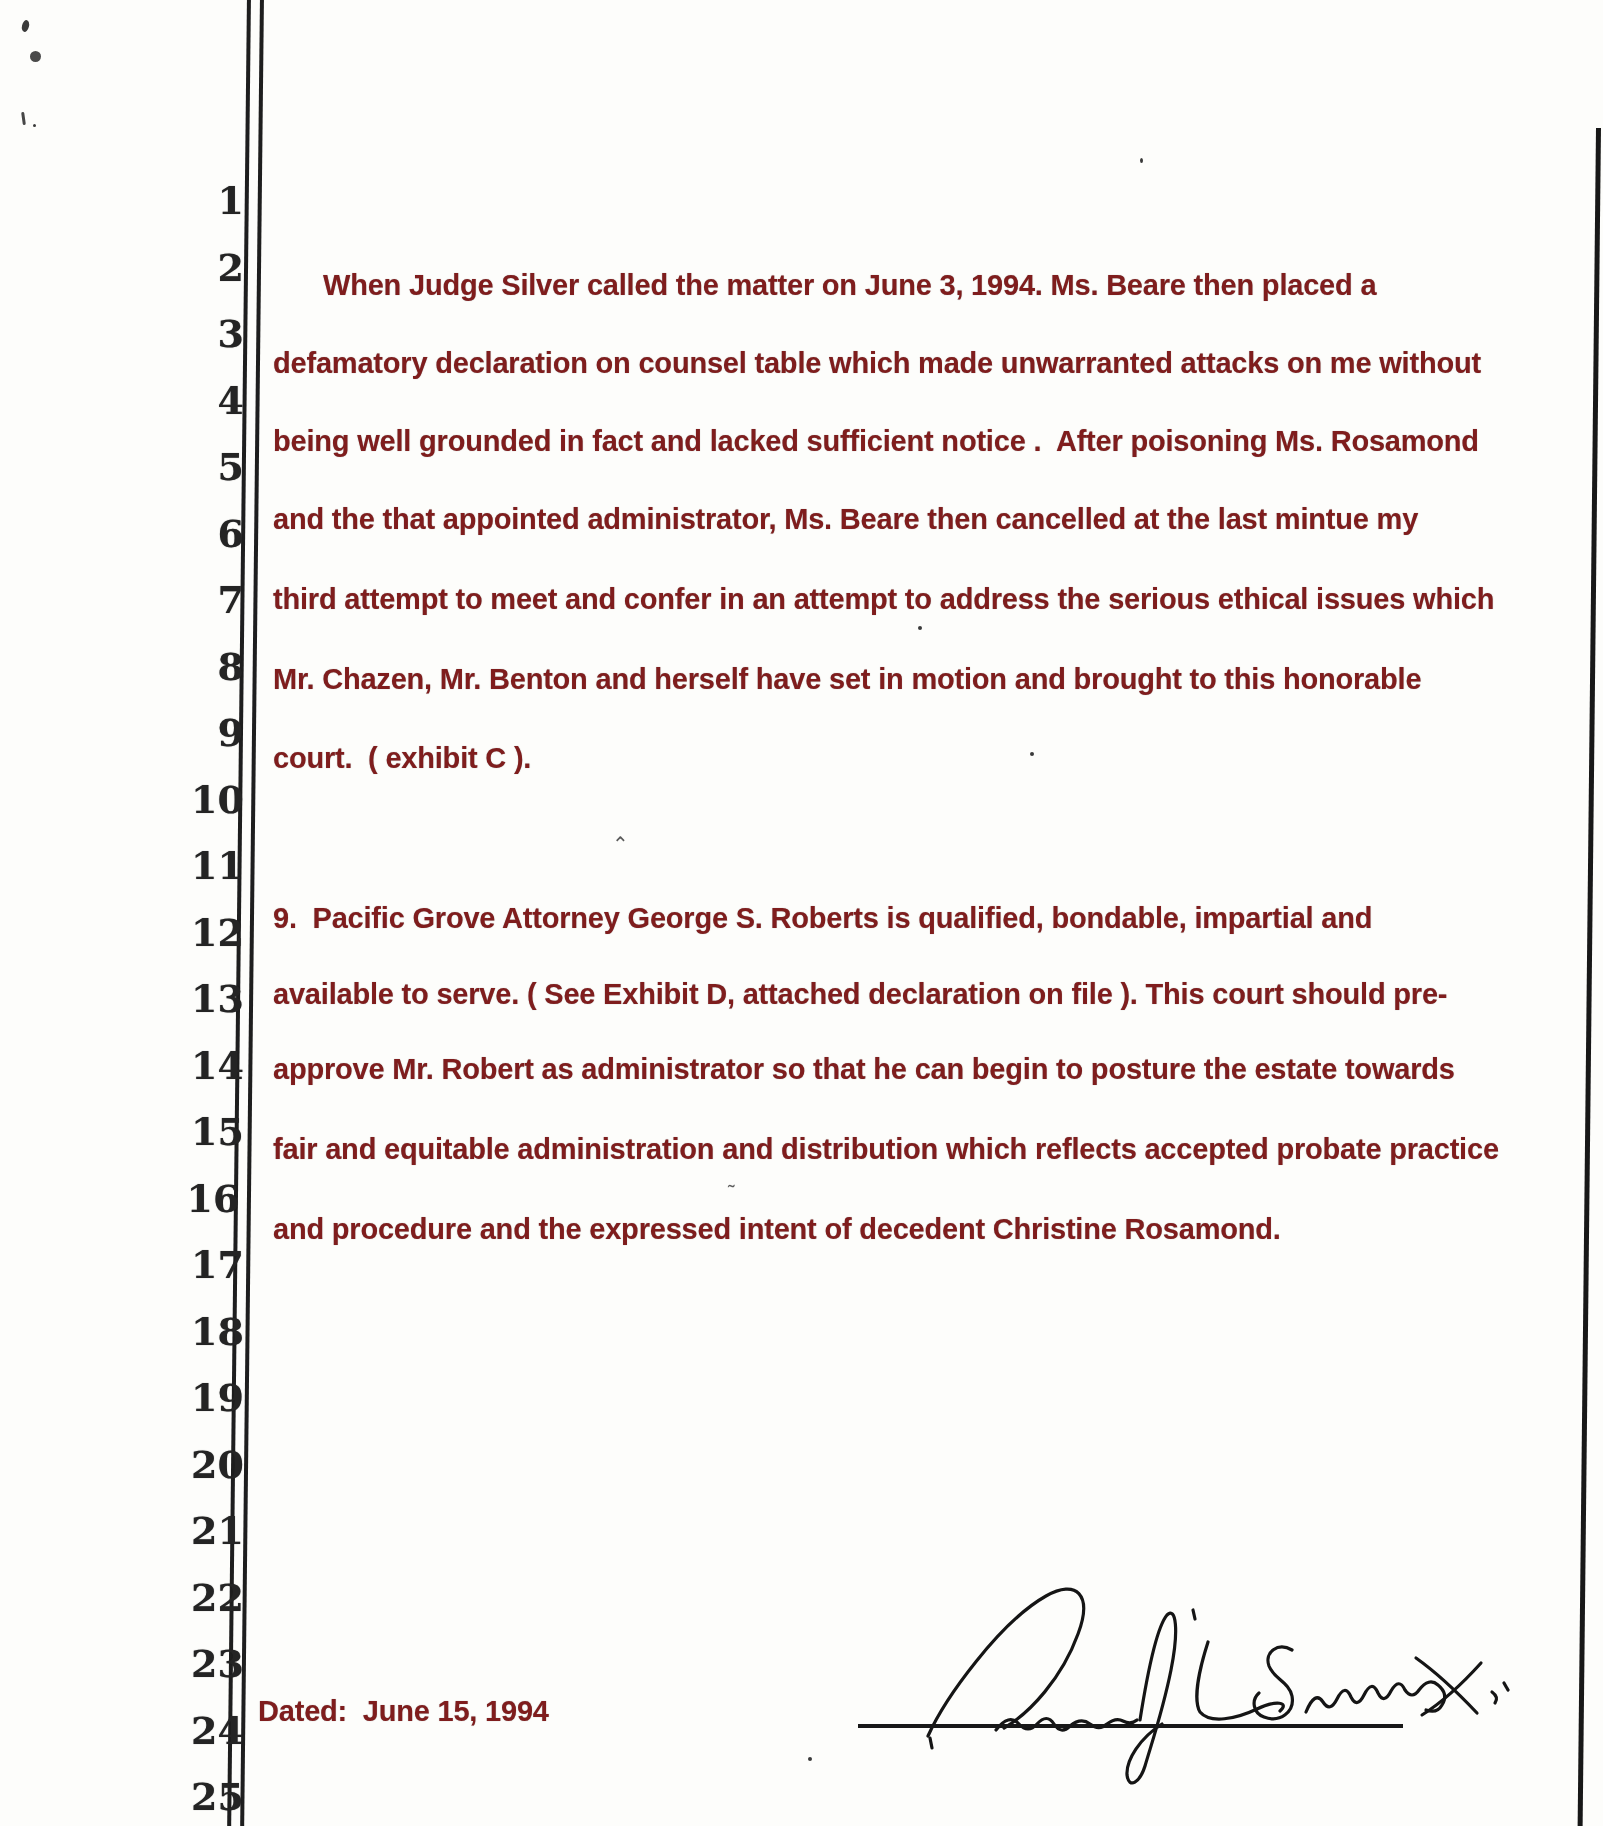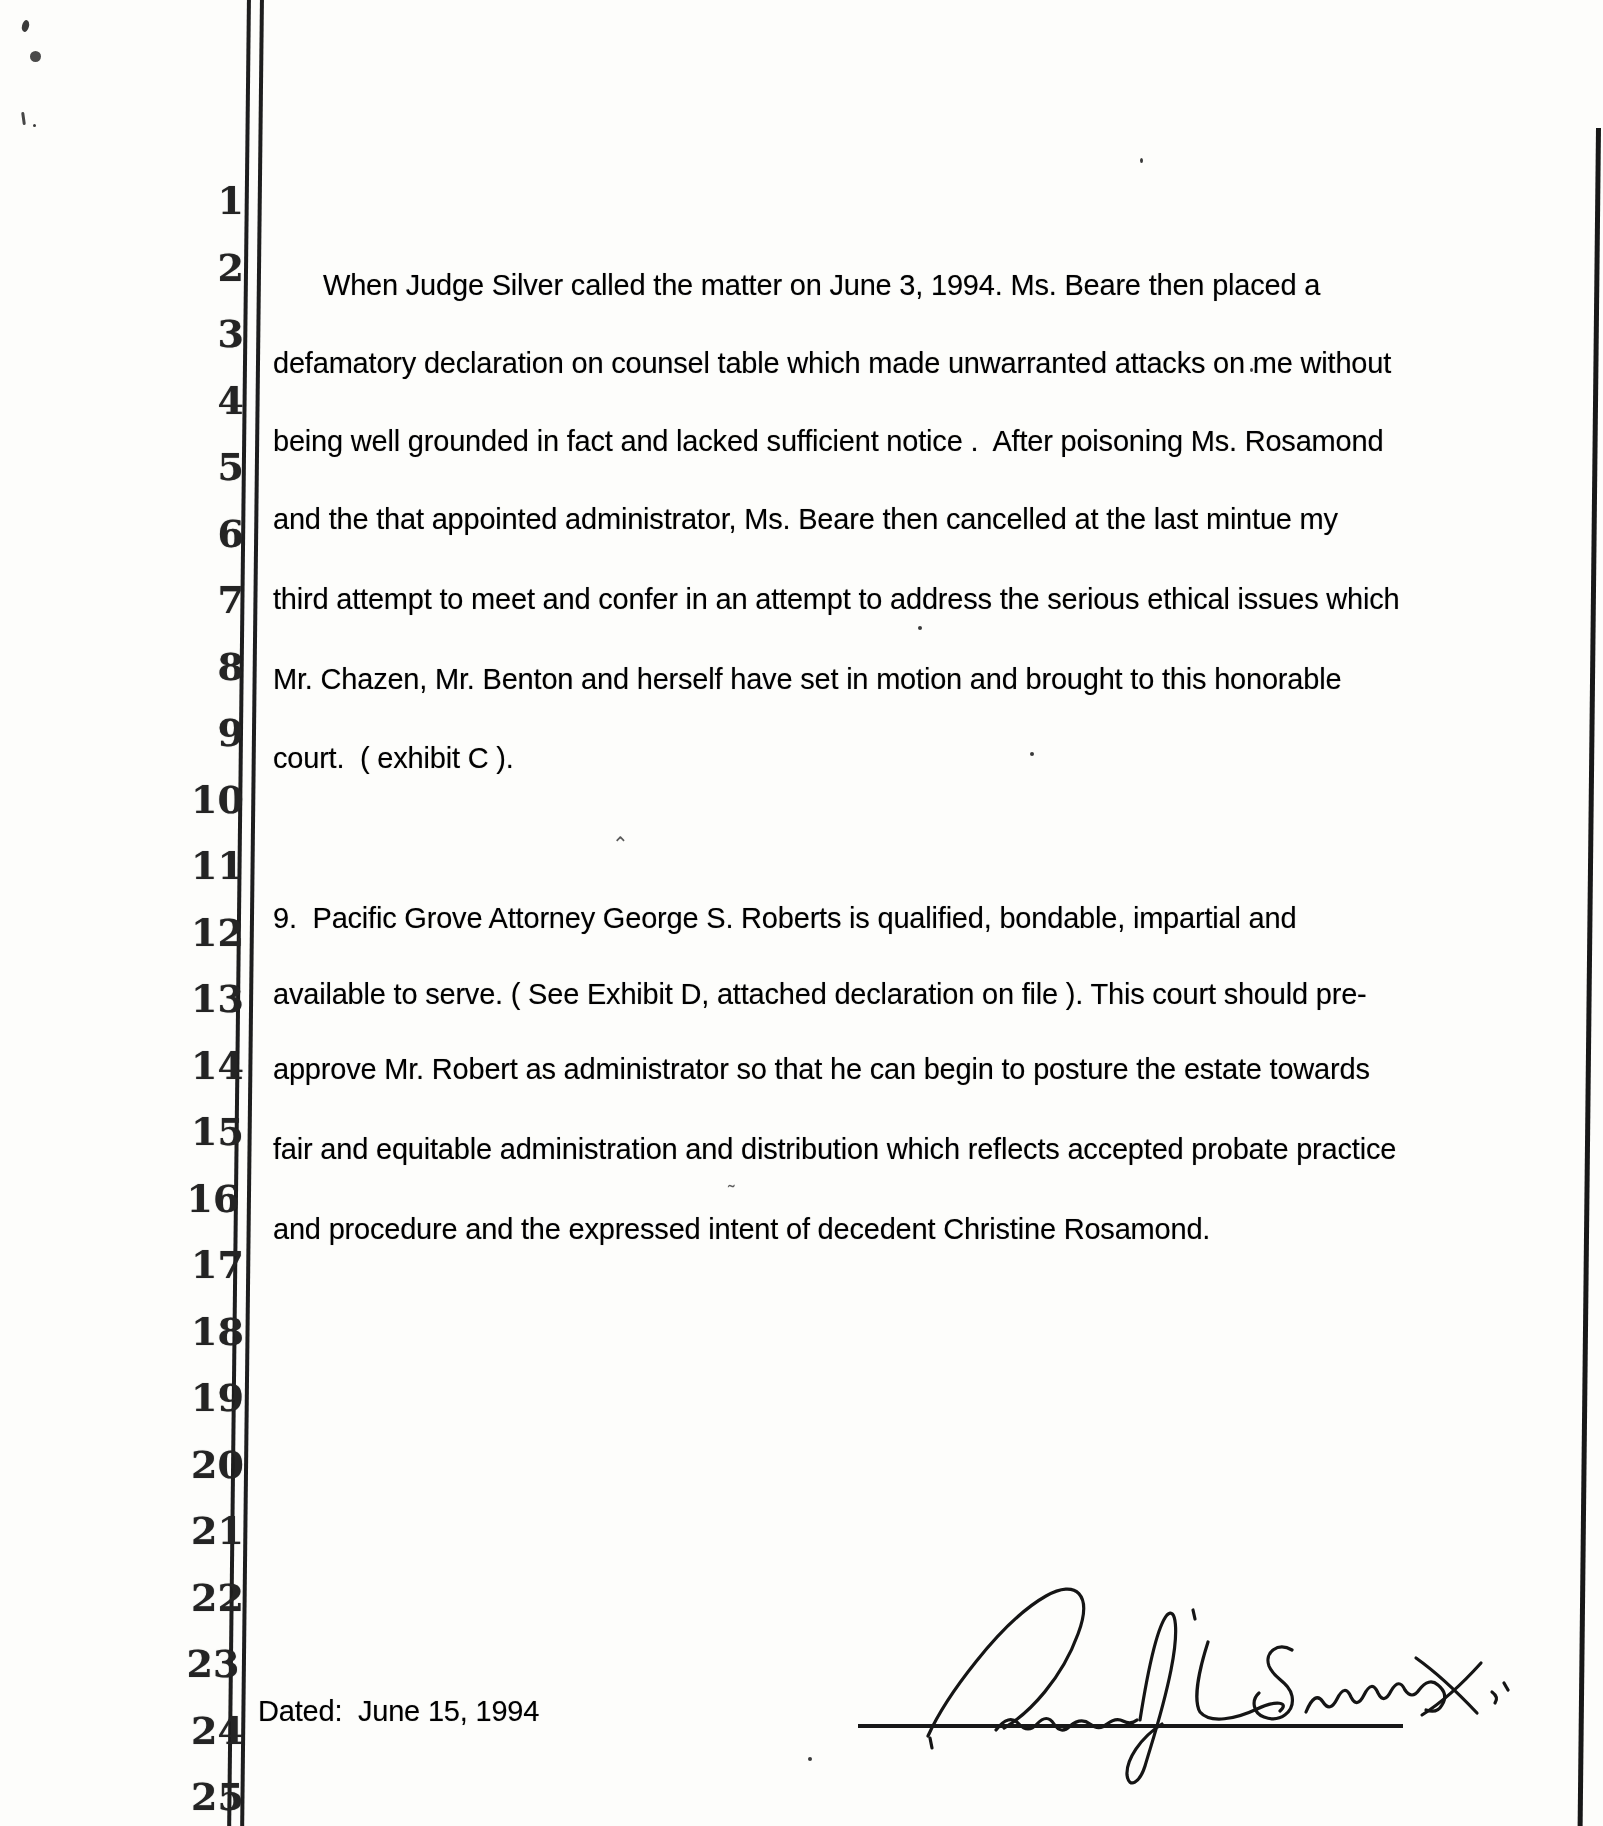--- a/index.html
+++ b/index.html
@@ -20,21 +20,21 @@
   .lineno{
     position:absolute;width:62px;left:182px;text-align:right;
     font-family:"DejaVu Serif",serif;font-weight:bold;
     font-size:38px;line-height:46px;color:#242424;
     text-shadow:0 0 1px rgba(20,20,20,.45);
   }
   
   .tline{
     position:absolute;white-space:pre;
     font-size:29px;letter-spacing:-0.2px;line-height:38px;
-    color:#000000;text-shadow:0 0 1px rgba(30,30,30,.4);
+    color:#7f1d1d;text-shadow:0 0 1px rgba(30,30,30,.4);font-weight:bold;
   }
   .typed-name{
     position:absolute;left:858px;top:1852px;white-space:pre;
     font-size:31px;letter-spacing:0.6px;color:#2b2b2b;
     text-shadow:0 0 1px rgba(30,30,30,.4);
   }
   .sig-line{position:absolute;left:858px;top:1724px;width:545px;height:4px;background:#181818;}
   .sig-svg{position:absolute;left:900px;top:1570px;}
   
   .speck{position:absolute;background:#3a3a3a;border-radius:50%;}
@@ -76,21 +76,21 @@
   <div class="lineno" style="top:976px;">13</div>
   <div class="lineno" style="top:1043px;">14</div>
   <div class="lineno" style="top:1109px;">15</div>
   <div class="lineno" style="top:1176px;text-align:center;">16</div>
   <div class="lineno" style="top:1242px;">17</div>
   <div class="lineno" style="top:1309px;">18</div>
   <div class="lineno" style="top:1375px;">19</div>
   <div class="lineno" style="top:1442px;">20</div>
   <div class="lineno" style="top:1508px;">21</div>
   <div class="lineno" style="top:1575px;">22</div>
-  <div class="lineno" style="top:1641px;text-align:center;">23</div>
+  <div class="lineno" style="top:1641px;">23</div>
   <div class="lineno" style="top:1708px;">24</div>
   <div class="lineno" style="top:1774px;">25</div>
 
   <div class="tline" style="left:323px;top:266px;">When Judge Silver called the matter on June 3, 1994. Ms. Beare then placed a</div>
   <div class="tline" style="left:273px;top:422px;">being well grounded in fact and lacked sufficient notice .  After poisoning Ms. Rosamond</div>
   <div class="tline" style="left:273px;top:344px;">defamatory declaration on counsel table which made unwarranted attacks on me without</div>
   <div class="tline" style="left:273px;top:500px;">and the that appointed administrator, Ms. Beare then cancelled at the last mintue my</div>
   <div class="tline" style="left:273px;top:580px;">third attempt to meet and confer in an attempt to address the serious ethical issues which</div>
   <div class="tline" style="left:273px;top:660px;">Mr. Chazen, Mr. Benton and herself have set in motion and brought to this honorable</div>
   <div class="tline" style="left:273px;top:739px;">court.  ( exhibit C ).</div>

